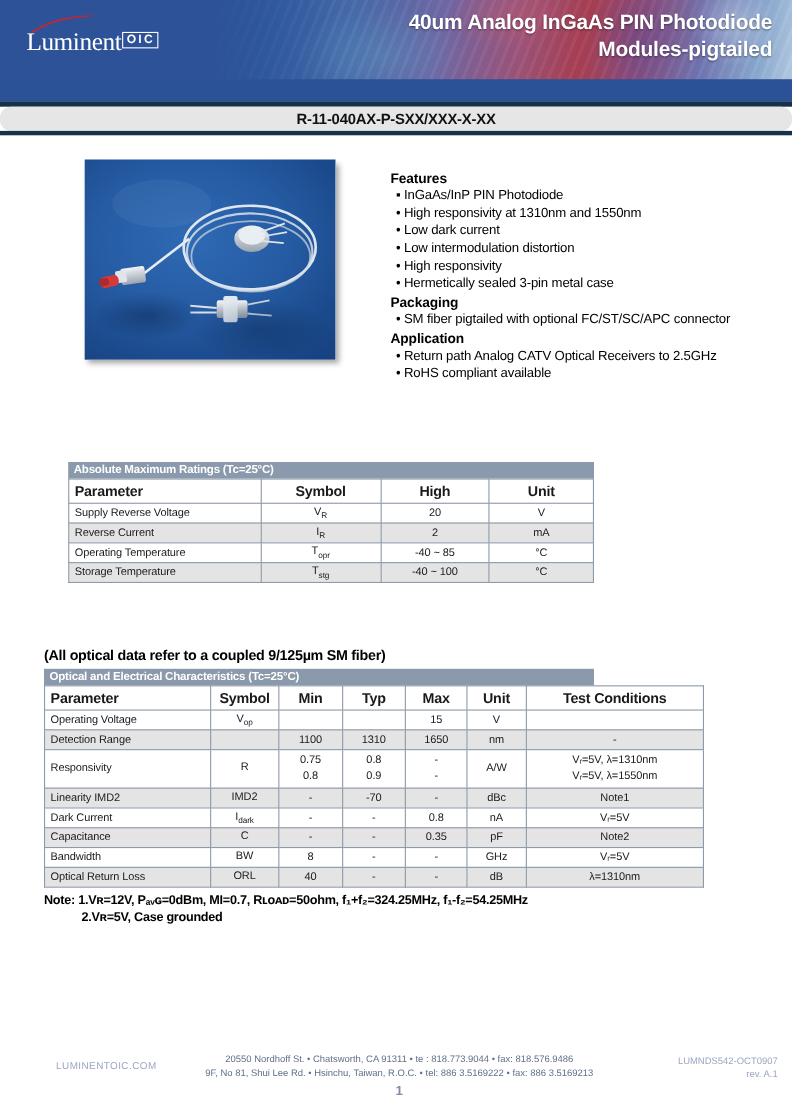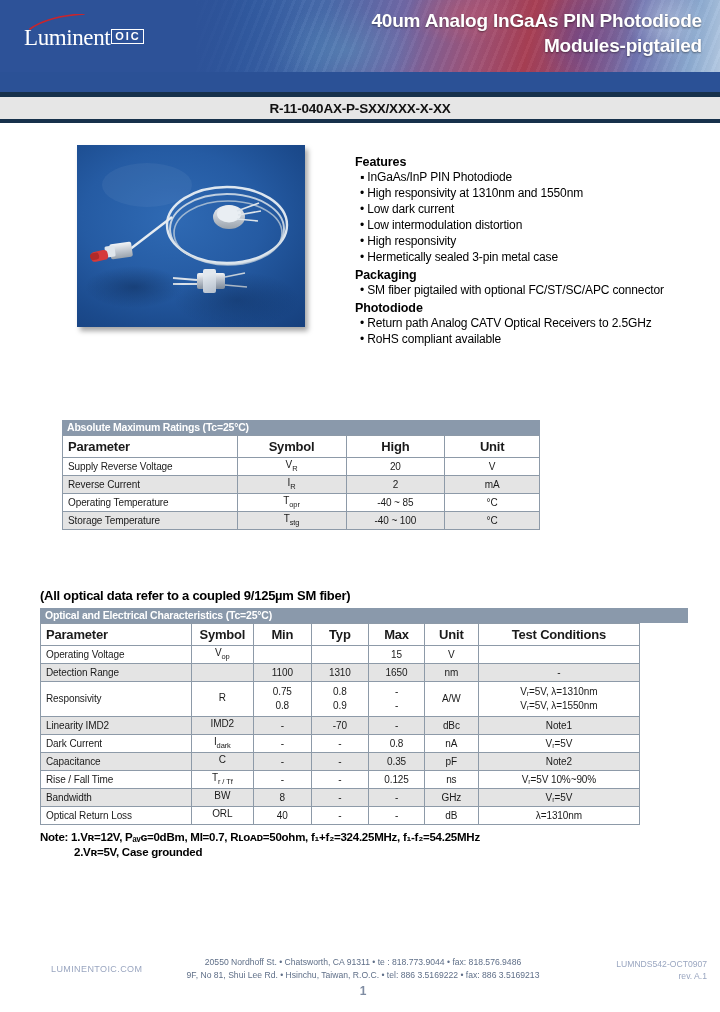--- a/index.html
+++ b/index.html
@@ -141,20 +141,21 @@
   .partbar {
     height: 22px;
     background: #e6e6e6;
     display: flex;
     align-items: center;
     justify-content: center;
     font-weight: bold;
     font-size: 13.5px;
     letter-spacing: -0.2px;
     color: #111;
+    border-radius: 10px;
   }
   .rule-navy-thin {
     height: 4px;
     background: #17314b;
     width: 720px;
   }
 
   
   .content {
     position: relative;
@@ -409,21 +410,21 @@
       <div class="feat-li">▪ <span>InGaAs/InP PIN Photodiode</span></div>
       <div class="feat-li">• <span>High responsivity at 1310nm and 1550nm</span></div>
       <div class="feat-li">• <span>Low dark current</span></div>
       <div class="feat-li">• <span>Low intermodulation distortion</span></div>
       <div class="feat-li">• <span>High responsivity</span></div>
       <div class="feat-li">• <span>Hermetically sealed 3-pin metal case</span></div>
 
       <div class="feat-h tight">Packaging</div>
       <div class="feat-li">• <span>SM fiber pigtailed with optional FC/ST/SC/APC connector</span></div>
 
-      <div class="feat-h tight">Photodiode</div>
+      <div class="feat-h tight">Application</div>
       <div class="feat-li">• <span>Return path Analog CATV Optical Receivers to 2.5GHz</span></div>
       <div class="feat-li">• <span>RoHS compliant available</span></div>
     </div>
   </div>
 
   <div class="tabsec" style="margin-top:72px;padding-left:22px;">
     <div class="tabhead" style="width:478px;">
       <span class="tabhead-inner">Absolute Maximum Ratings (Tc=25°C)</span>
     </div>
     <table class="dt tbl-amr">
@@ -460,21 +461,21 @@
           <td>-40 ~ 100</td>
           <td>°C</td>
         </tr>
       </tbody>
     </table>
   </div>
 
   <div class="optnote" style="margin-top:58px;">(All optical data refer to a coupled 9/125µm SM fiber)</div>
 
   <div class="tabsec">
-    <div class="tabhead" style="width:648px;">
+    <div class="tabhead" style="width:500px;">
       <span class="tabhead-inner">Optical and Electrical Characteristics  (Tc=25°C)</span>
     </div>
     <table class="dt tbl-oec">
       <thead>
         <tr>
           <th class="o1 left">Parameter</th>
           <th class="o2">Symbol</th>
           <th class="o3">Min</th>
           <th class="o4">Typ</th>
           <th class="o5">Max</th>
@@ -531,29 +532,20 @@
         <tr>
           <td class="left">Capacitance</td>
           <td><span>C</span><span class="sub"></span></td>
           <td>-</td>
           <td>-</td>
           <td>0.35</td>
           <td>pF</td>
           <td>Note2</td>
         </tr>
         <tr>
-          <td class="left">Rise / Fall Time</td>
-          <td><span>T</span><span class="sub">r / Tf</span></td>
-          <td>-</td>
-          <td>-</td>
-          <td>0.125</td>
-          <td>ns</td>
-          <td>Vᵣ=5V 10%~90%</td>
-        </tr>
-        <tr>
           <td class="left">Bandwidth</td>
           <td><span>BW</span><span class="sub"></span></td>
           <td>8</td>
           <td>-</td>
           <td>-</td>
           <td>GHz</td>
           <td>Vᵣ=5V</td>
         </tr>
         <tr>
           <td class="left">Optical Return Loss</td>

